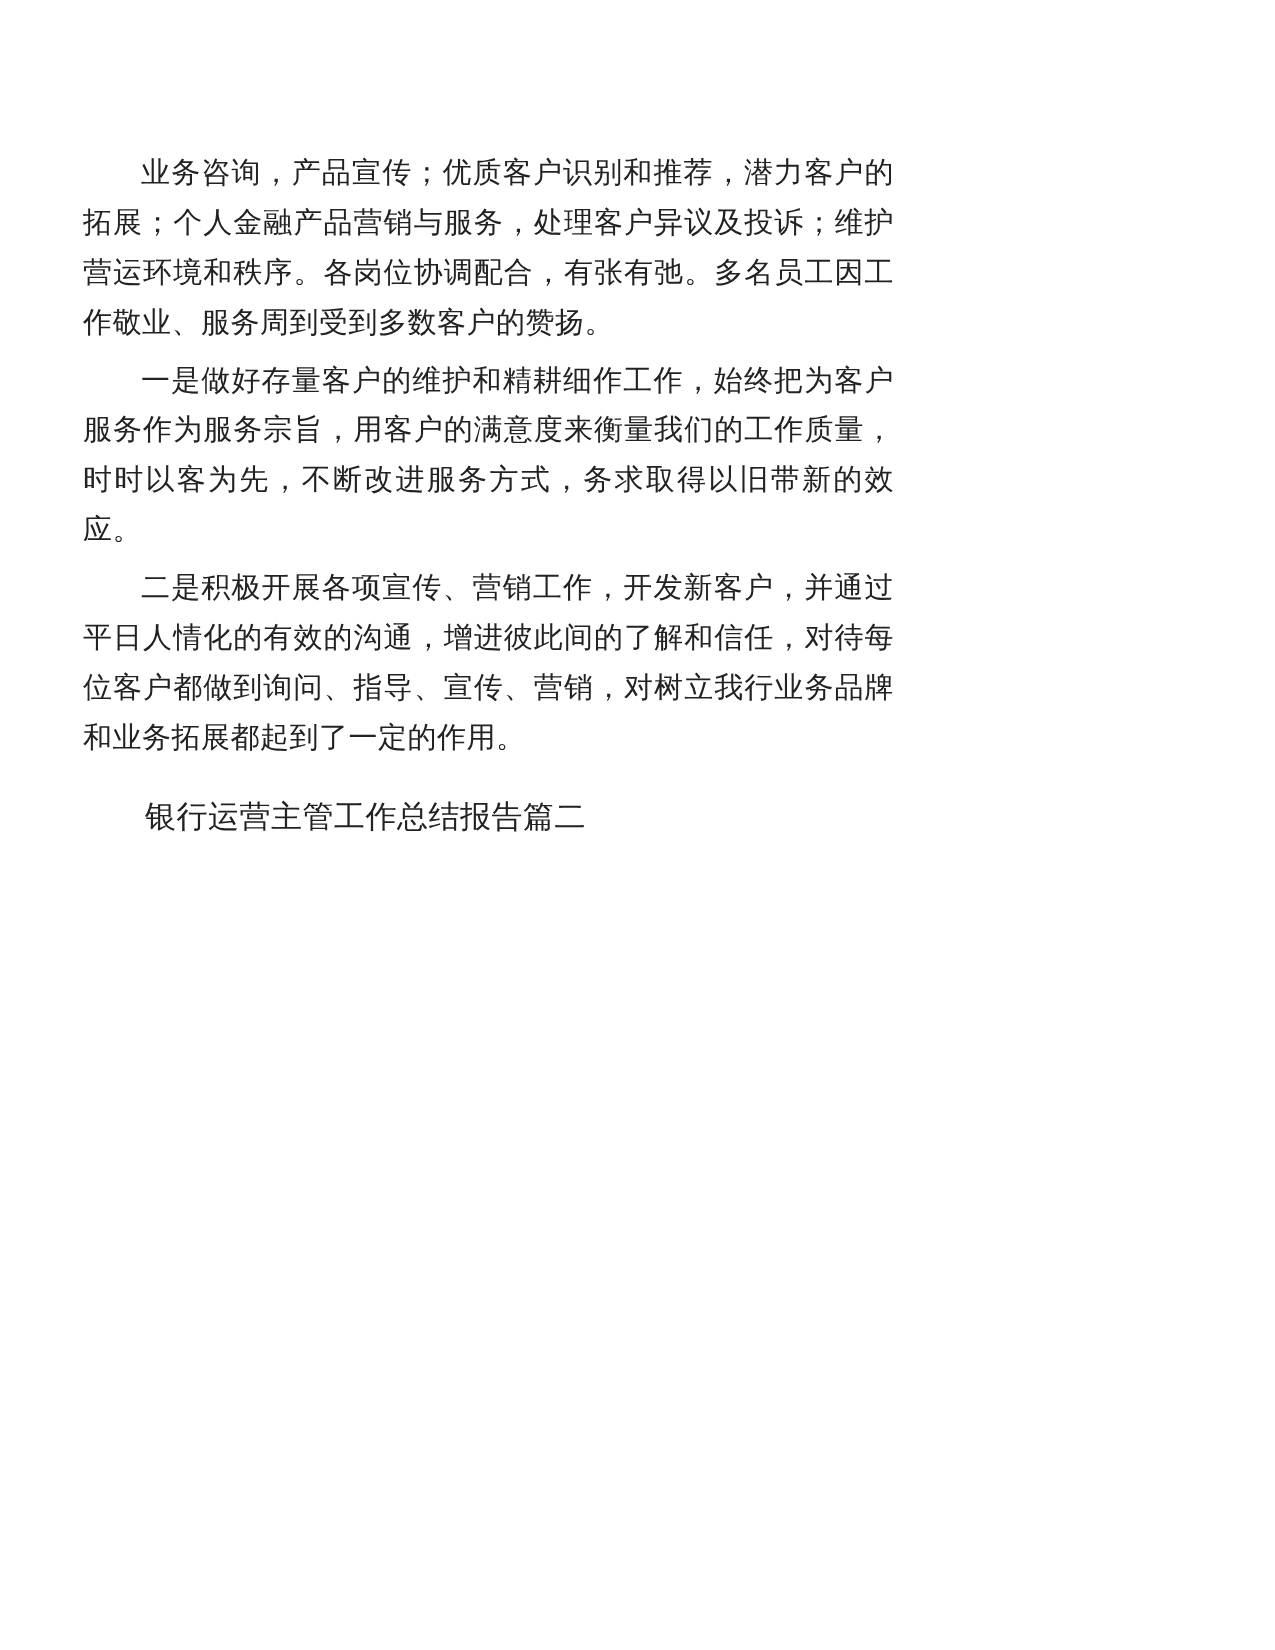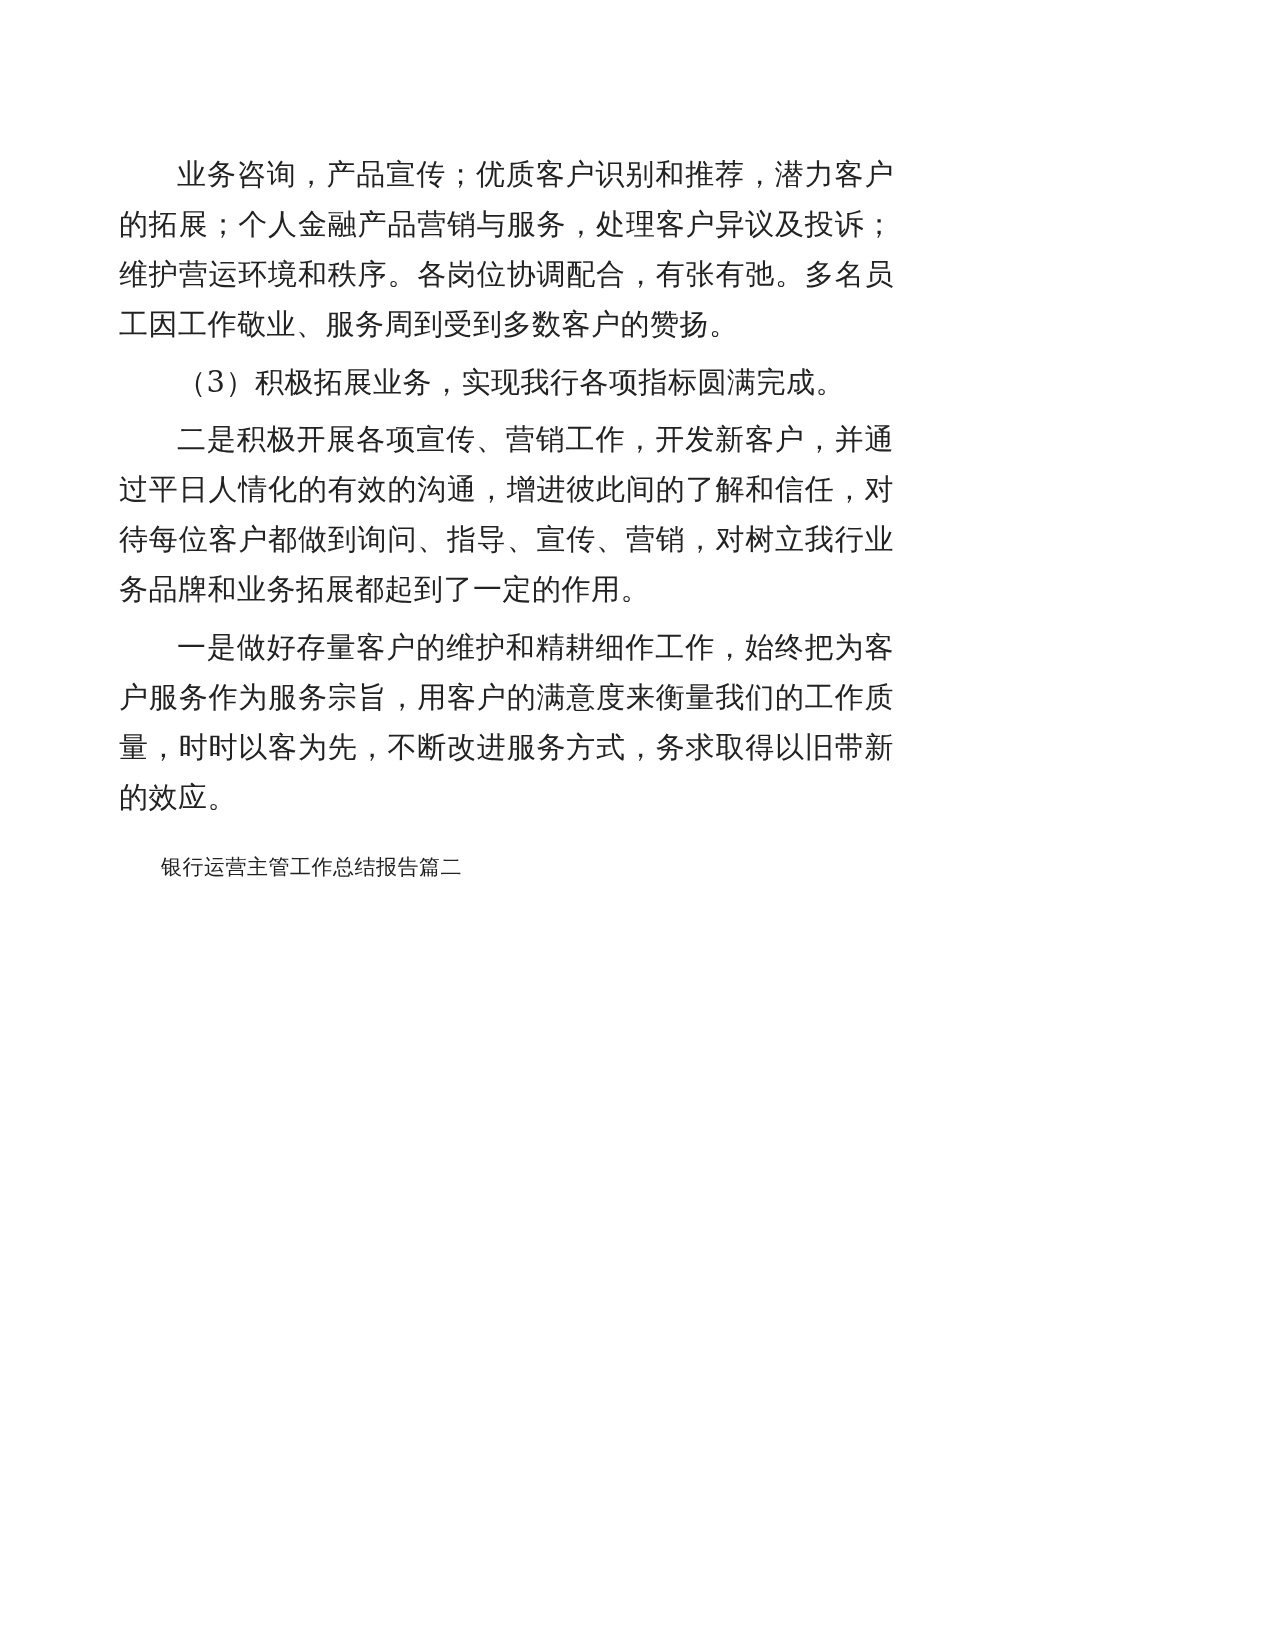--- a/index.html
+++ b/index.html
@@ -12,48 +12,48 @@
     height: 1650px;
     font-family: "DejaVu Serif", "Liberation Serif", serif;
     color: #1a1a1a;
     -webkit-font-smoothing: antialiased;
   }
   .page {
     position: relative;
     width: 1069px;
     height: 1650px;
     box-sizing: border-box;
-    padding: 150px 175px 0 119px;
+    padding: 150px 175px 0 83px;
     background: #ffffff;
+    font-family: Liberation Mono, monospace;
   }
   .doc-body {
     font-size: 29px;
     line-height: 1.72;
     letter-spacing: 0.5px;
     color: #222222;
     text-align: justify;
     text-justify: inter-ideograph;
   }
   .para {
     margin: 0 0 8px 0;
     text-indent: 2em;
     font-size: 29px;
     line-height: 1.72;
   }
   .heading-line {
     margin: 28px 0 16px 0;
     text-indent: 2em;
-    font-size: 21px;
+    font-size: 31px;
     line-height: 1.7;
   }
 </style>
 </head>
 <body>
 
 <div class="page">
   <div class="doc-body">
     <p class="para">业务咨询，产品宣传；优质客户识别和推荐，潜力客户的拓展；个人金融产品营销与服务，处理客户异议及投诉；维护营运环境和秩序。各岗位协调配合，有张有弛。多名员工因工作敬业、服务周到受到多数客户的赞扬。</p>
-    <p class="para">（3）积极拓展业务，实现我行各项指标圆满完成。</p>
+    <p class="para">一是做好存量客户的维护和精耕细作工作，始终把为客户服务作为服务宗旨，用客户的满意度来衡量我们的工作质量，时时以客为先，不断改进服务方式，务求取得以旧带新的效应。</p>
     <p class="para">二是积极开展各项宣传、营销工作，开发新客户，并通过平日人情化的有效的沟通，增进彼此间的了解和信任，对待每位客户都做到询问、指导、宣传、营销，对树立我行业务品牌和业务拓展都起到了一定的作用。</p>
-    <p class="para">一是做好存量客户的维护和精耕细作工作，始终把为客户服务作为服务宗旨，用客户的满意度来衡量我们的工作质量，时时以客为先，不断改进服务方式，务求取得以旧带新的效应。</p>
     <p class="heading-line">银行运营主管工作总结报告篇二</p>
   </div>
 </div>
 
 </body></html>

